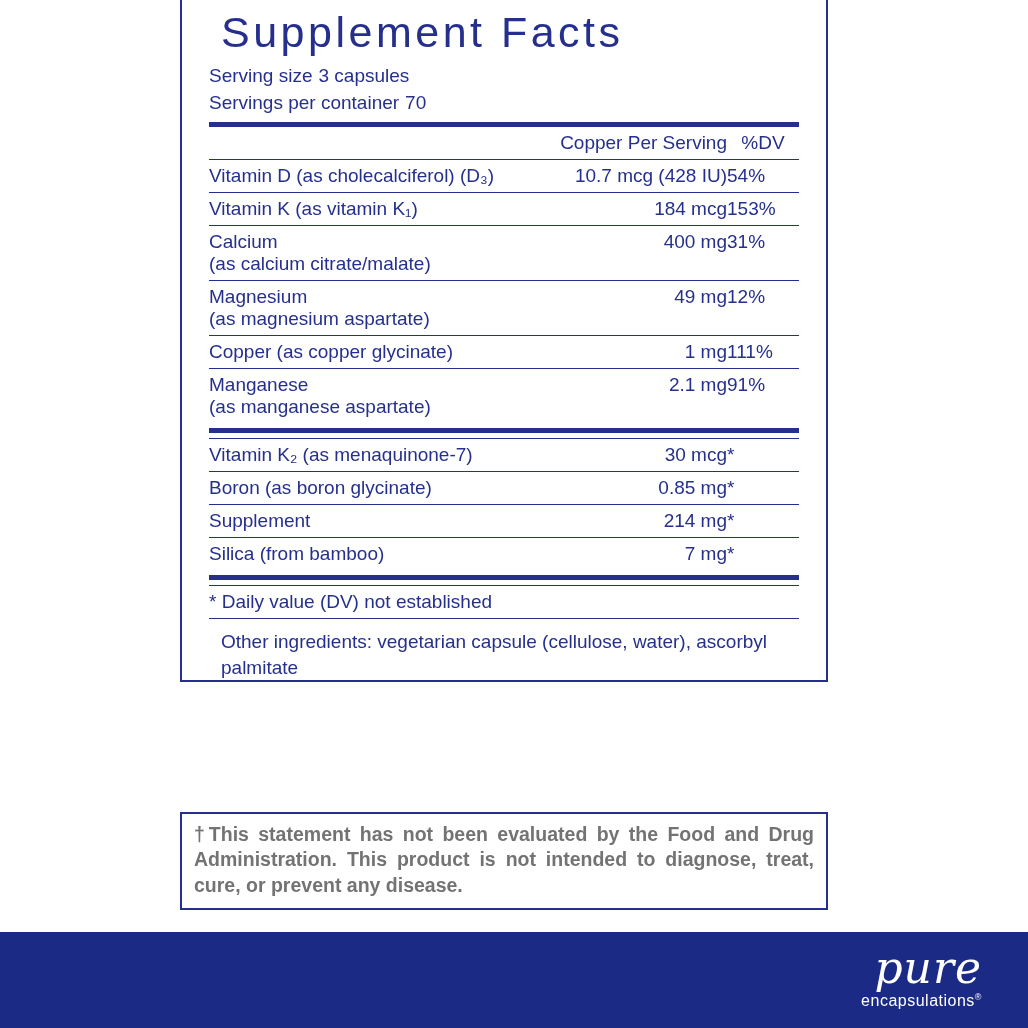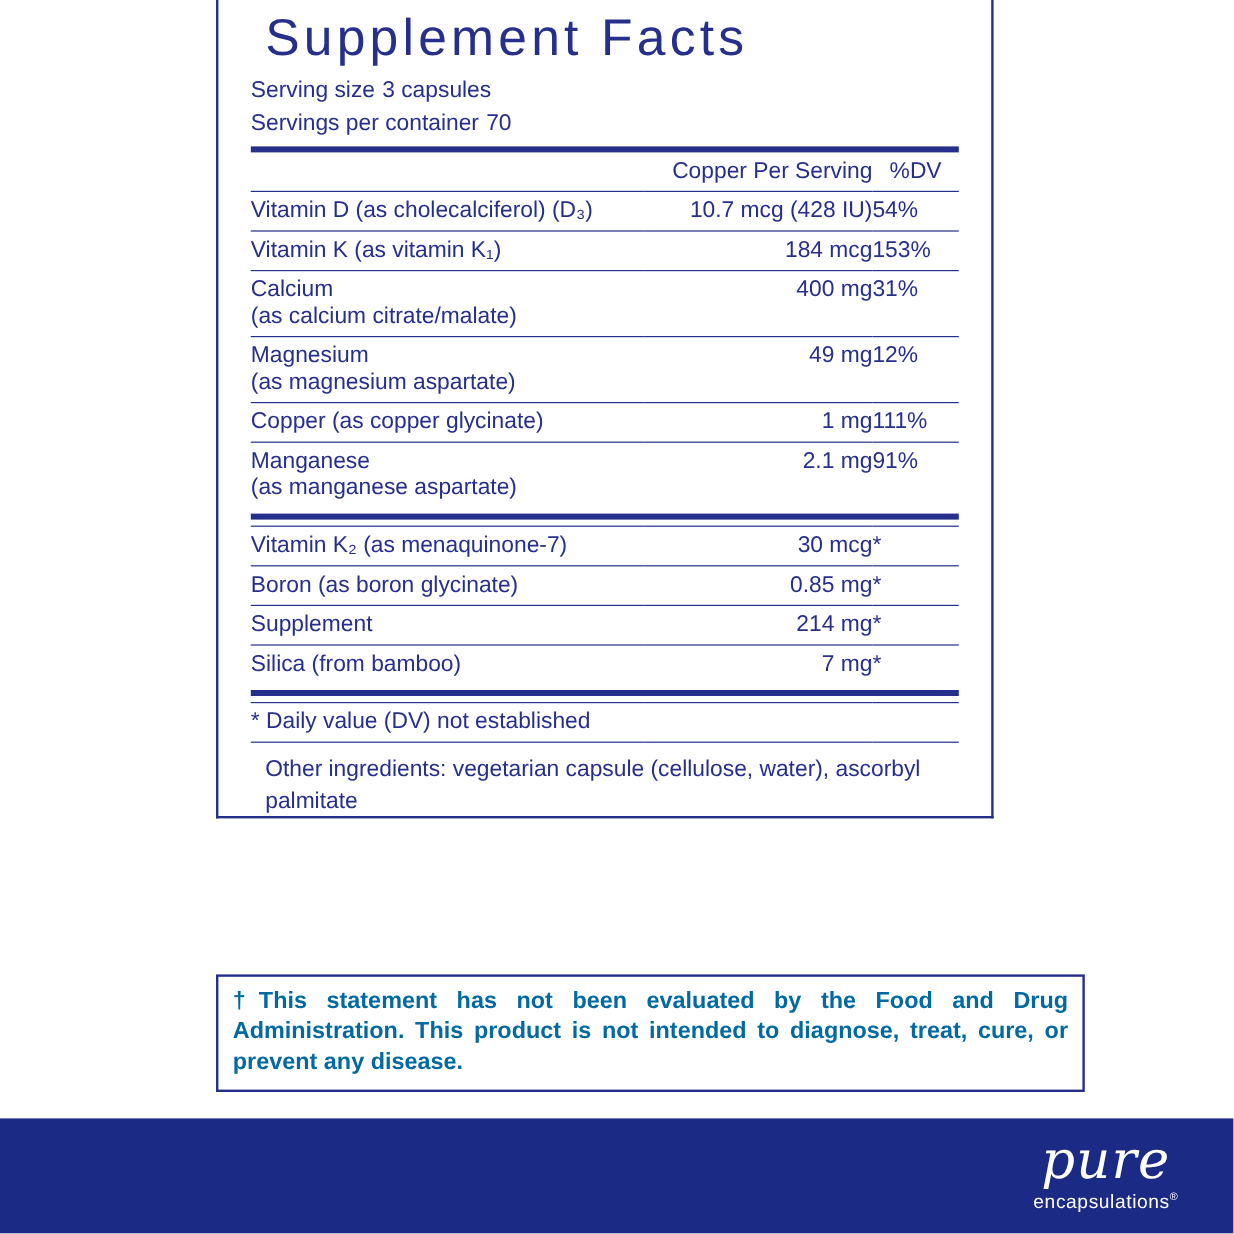--- a/index.html
+++ b/index.html
@@ -95,45 +95,45 @@
     font-size: 19px;
     line-height: 1.35;
     color: #26308c;
     margin: 10px 12px 0 12px;
   }
 
   .disclaimer {
     position: absolute;
     left: 180px;
     top: 812px;
-    width: 724px;
+    width: 648px;
     box-sizing: border-box;
     border: 2px solid #26308c;
     padding: 8px 12px 10px 12px;
     font-size: 19.5px;
     font-weight: bold;
     line-height: 1.3;
-    color: #0369a1;
+    color: #737373;
     text-align: justify;
     text-align-last: left;
   }
 
   .footer-bar {
     position: absolute;
     left: 0;
     top: 932px;
     width: 1028px;
     height: 96px;
     background: #1b2a85;
   }
   .brand {
     position: absolute;
     right: 46px;
     top: 946px;
-    text-align: center;
+    text-align: right;
     color: #ffffff;
   }
   .brand .brand-main {
     font-family: "DejaVu Serif", serif;
     font-style: italic;
     font-size: 44px;
     line-height: 1;
     letter-spacing: 1px;
   }
   .brand .brand-sub {

